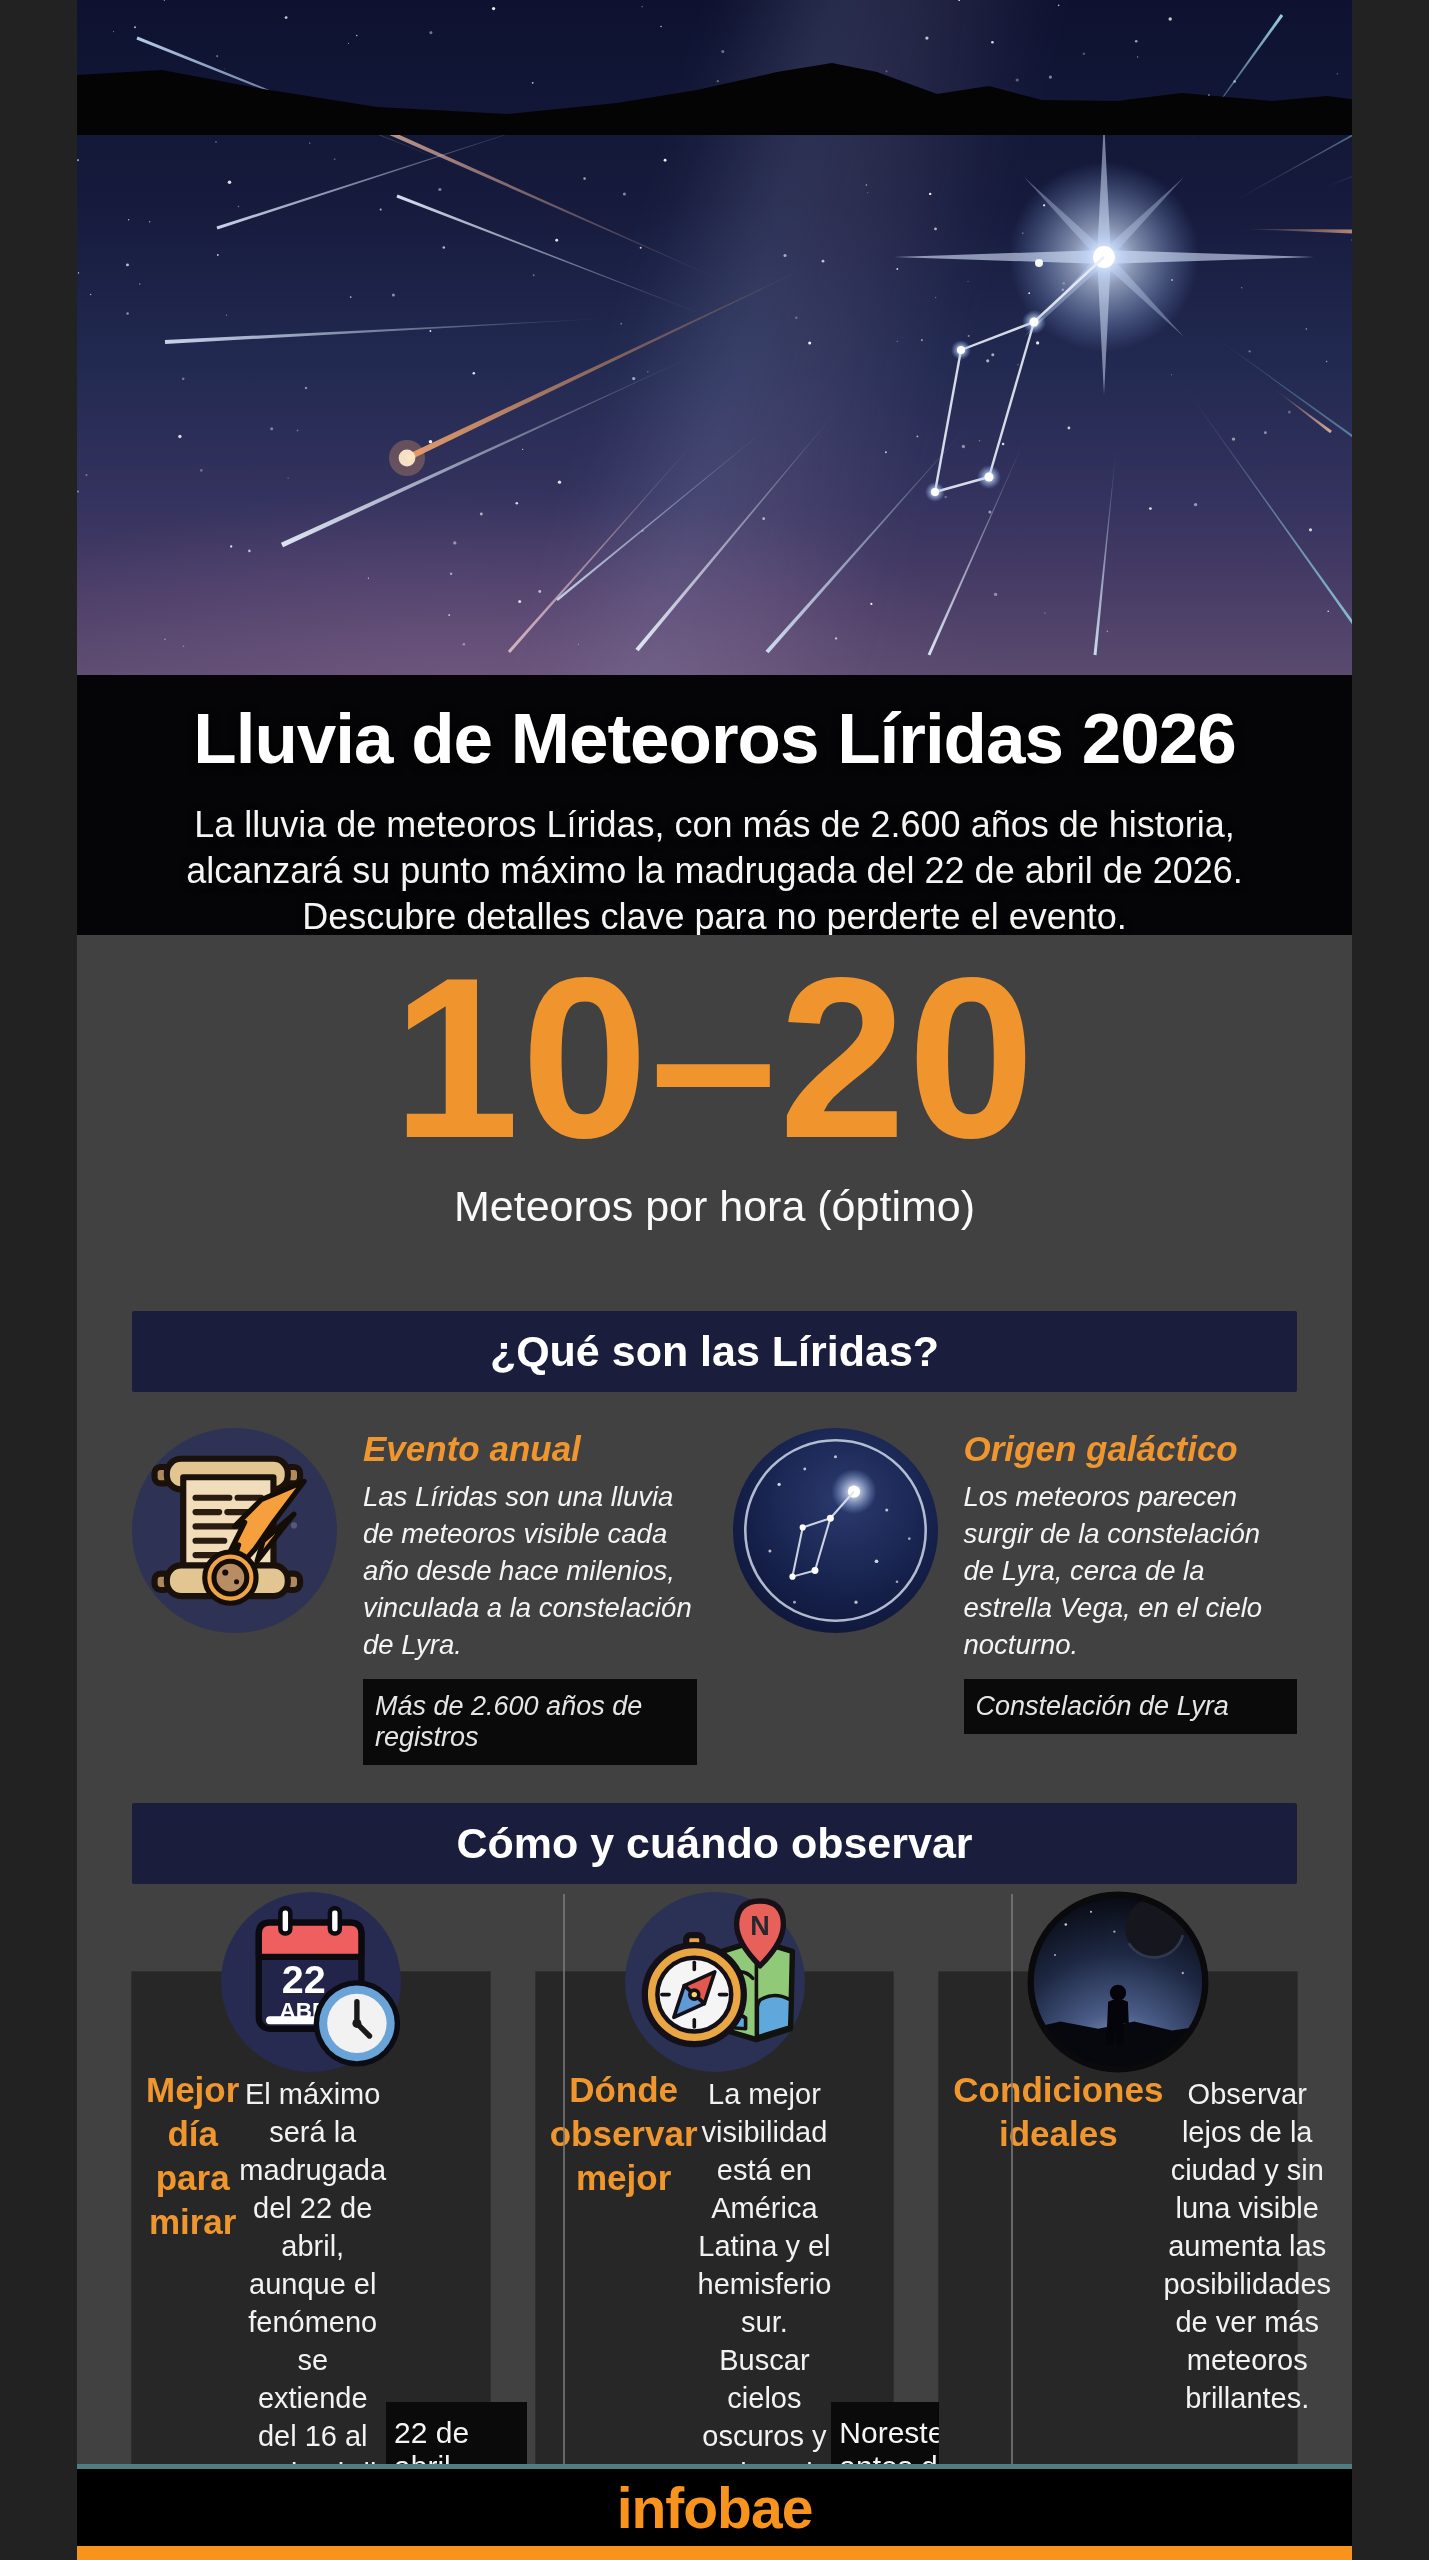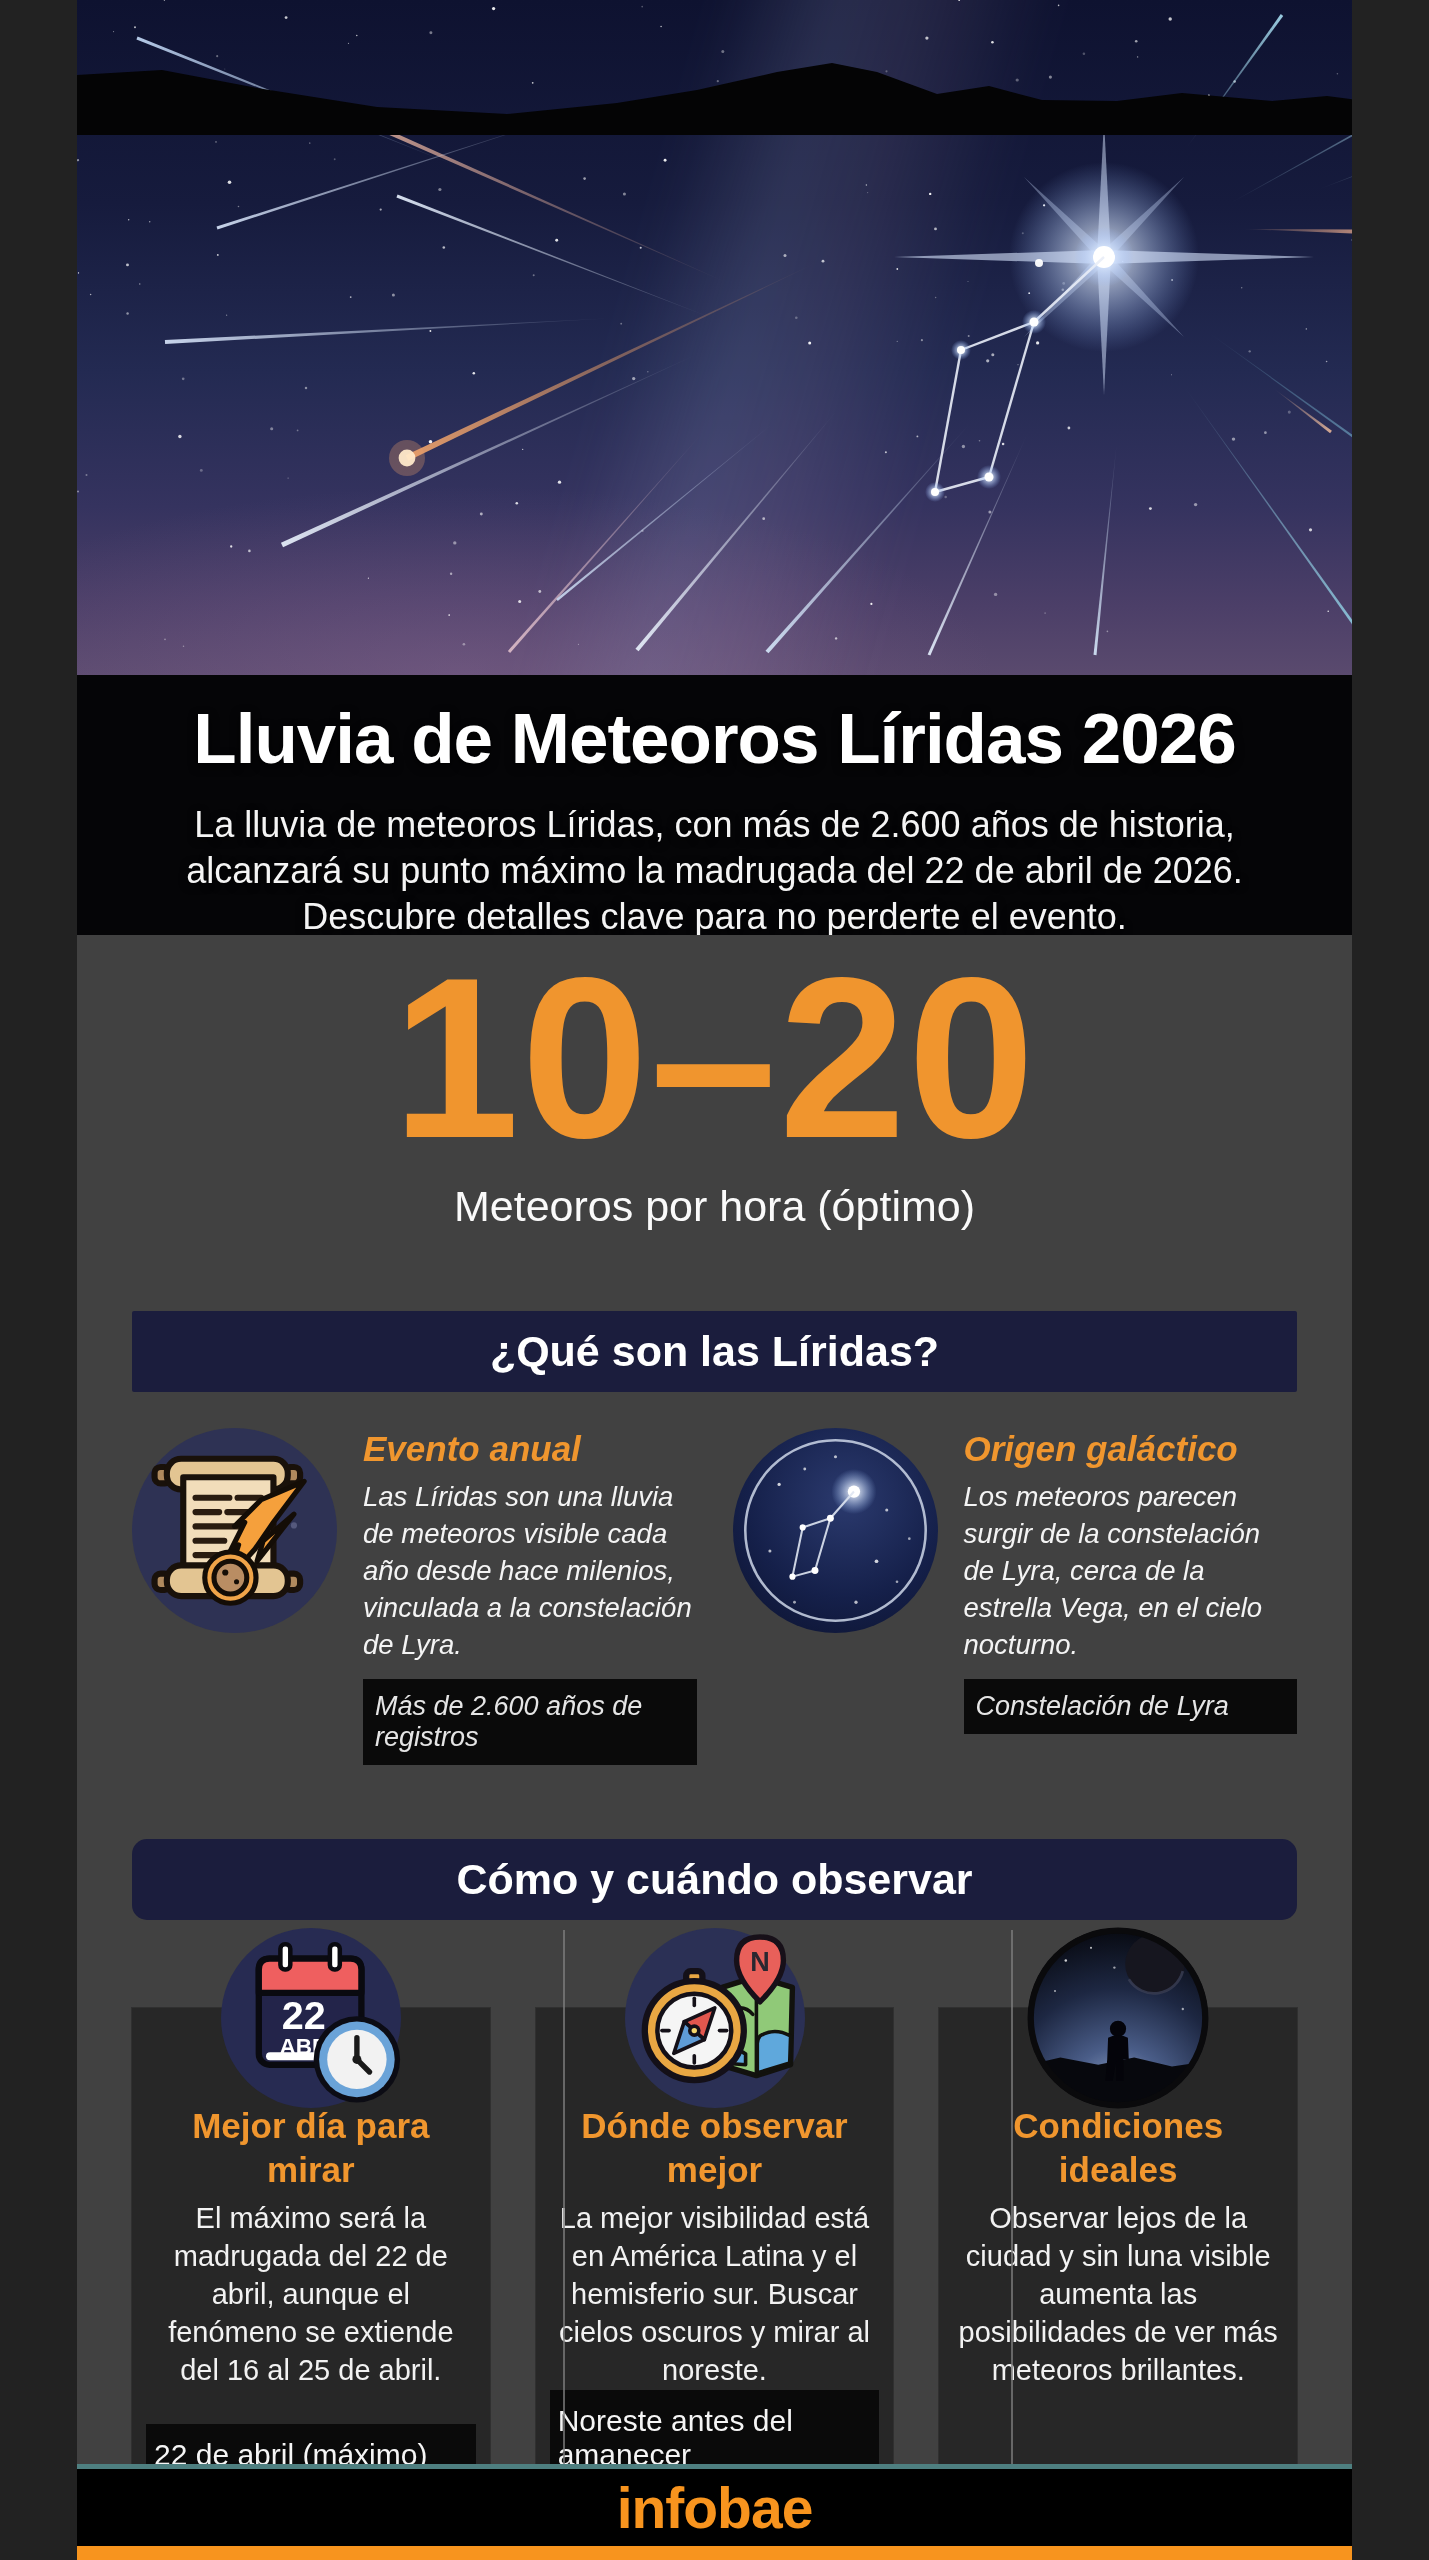--- a/index.html
+++ b/index.html
@@ -27,41 +27,41 @@
 
   
   .stat-value{margin:6px 0 0;text-align:center;color:#f0952e;
        font-size:228px;font-weight:700;line-height:1.03;letter-spacing:2px;}
   .stat-label{margin-top:6px;text-align:center;color:#fafafa;font-size:43px;font-weight:400;}
 
   
   .bar{margin:0 55px;background:#1b1d3d;border-radius:2px;
        padding:16px 4px;text-align:center;color:#fff;font-size:43px;font-weight:700;}
   .bar.first{margin-top:80px;}
-  .bar.second{margin-top:74px;border-radius:15px;}
+  .bar.second{margin-top:38px;}
 
   
   .info-row{display:flex;gap:36px;margin:36px 55px 0;}
   .info-half{flex:1;display:flex;gap:26px;align-items:flex-start;font-style:italic;}
   .badge-circle{width:205px;height:205px;border-radius:50%;flex:0 0 auto;overflow:visible;}
   .info-text{flex:1;min-width:0;}
   .info-title{color:#f0962e;font-size:35px;font-weight:700;line-height:1.2;margin-bottom:8px;}
   .info-body{color:#f4f4f4;font-size:27.5px;line-height:1.35;font-weight:400;}
   .info-badge{display:block;margin-top:16px;background:#0a0a0a;color:#e5e5e5;
        font-size:27px;padding:12px 12px;text-align:left;}
 
   
   .cards-row{position:relative;display:flex;gap:46px;margin:8px 55px 0;align-items:stretch;}
   .v-divider{position:absolute;top:2px;bottom:12px;width:2px;background:#7e7e7e;opacity:.75;}
   .v-divider.d1{left:431px;}
   .v-divider.d2{left:879px;}
   .card-col{flex:1;display:flex;flex-direction:column;min-width:0;}
   .card-icon{position:relative;z-index:2;display:flex;justify-content:center;height:180px;}
   .card-icon svg{overflow:visible;}
-  .card{flex:1;display:flex;flex-direction:column;margin-top:-100px;background:#272727;
+  .card{flex:1;display:flex;flex-direction:row;margin-top:-100px;background:#272727;
        padding:96px 14px 0;box-shadow:0 0 0 1px rgba(0,0,0,.25);}
   .card-title{text-align:center;color:#f0962e;font-size:35px;font-weight:700;line-height:1.25;}
   .card-body{margin-top:8px;text-align:center;color:#f2f2f2;font-size:29px;line-height:1.31;}
   .card-badge{margin-top:auto;background:#0a0a0a;color:#f5f5f5;text-align:left;
        font-size:30px;padding:14px 8px;}
 
   
   .teal-line{position:absolute;left:0;bottom:91px;width:100%;height:5px;background:#4e7f80;}
   .footer-bar{position:absolute;left:0;bottom:14px;width:100%;height:77px;background:#000;
        display:flex;align-items:center;justify-content:center;}

